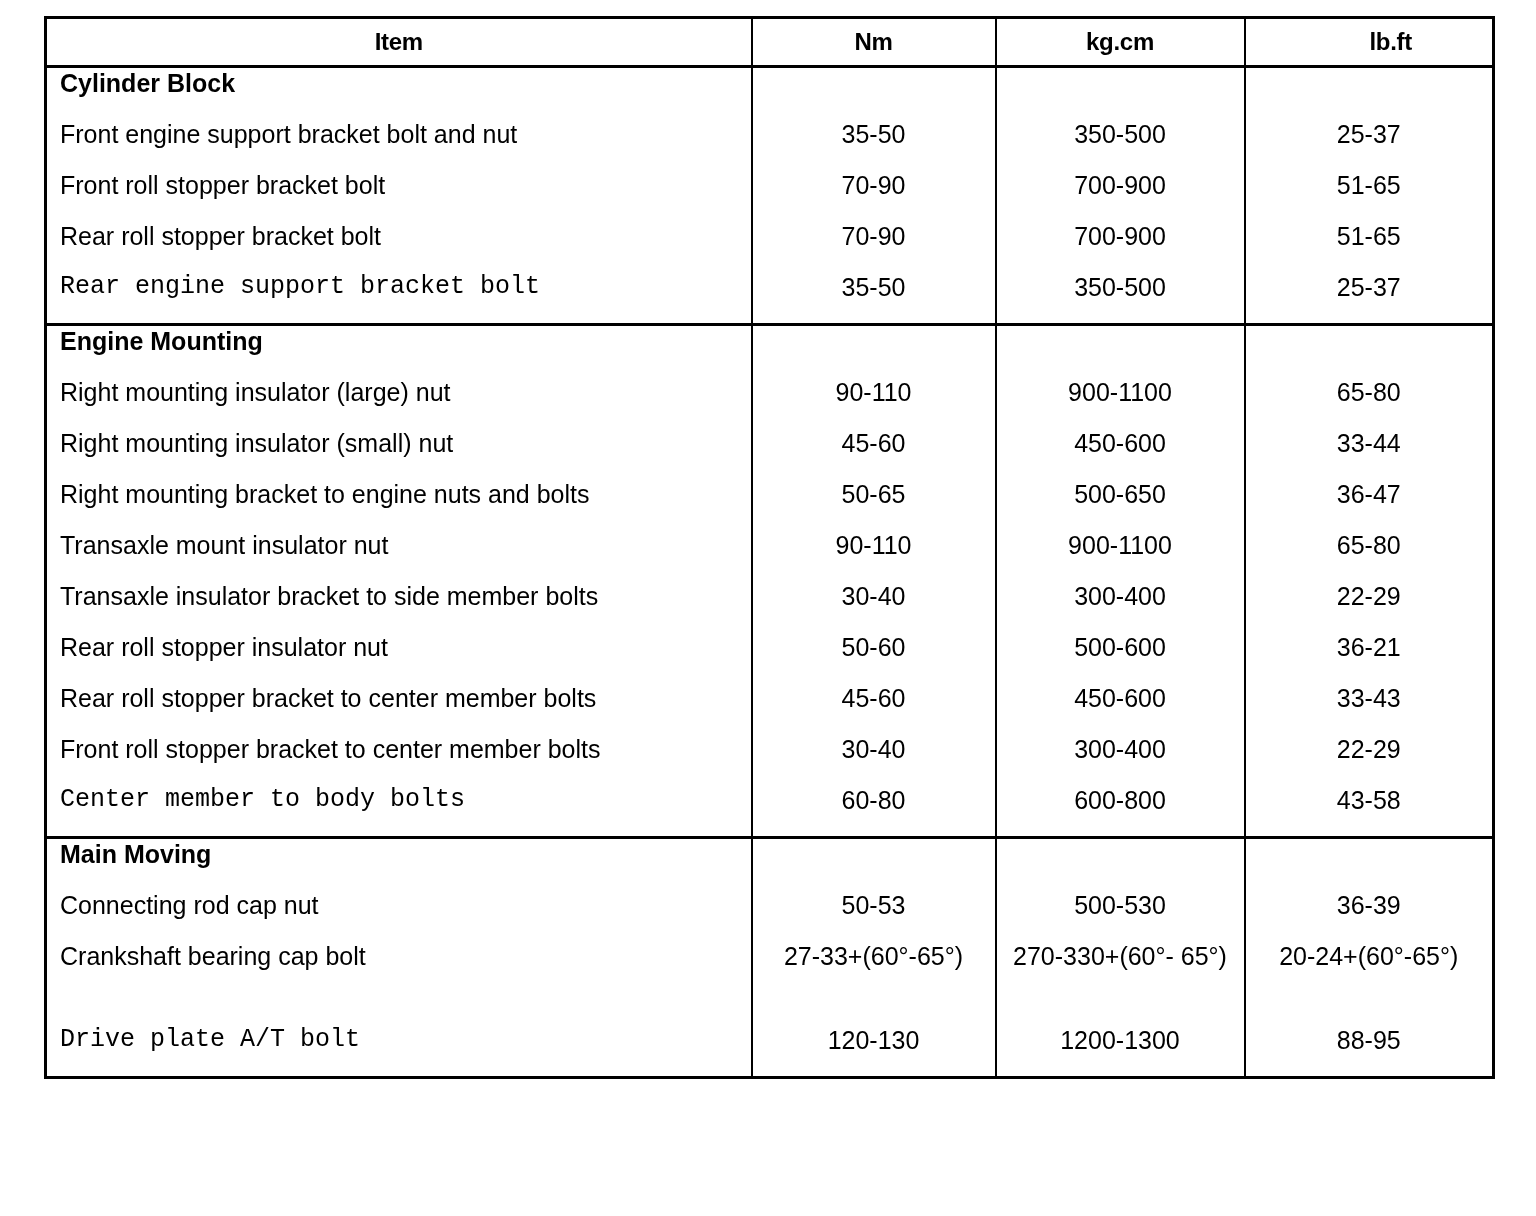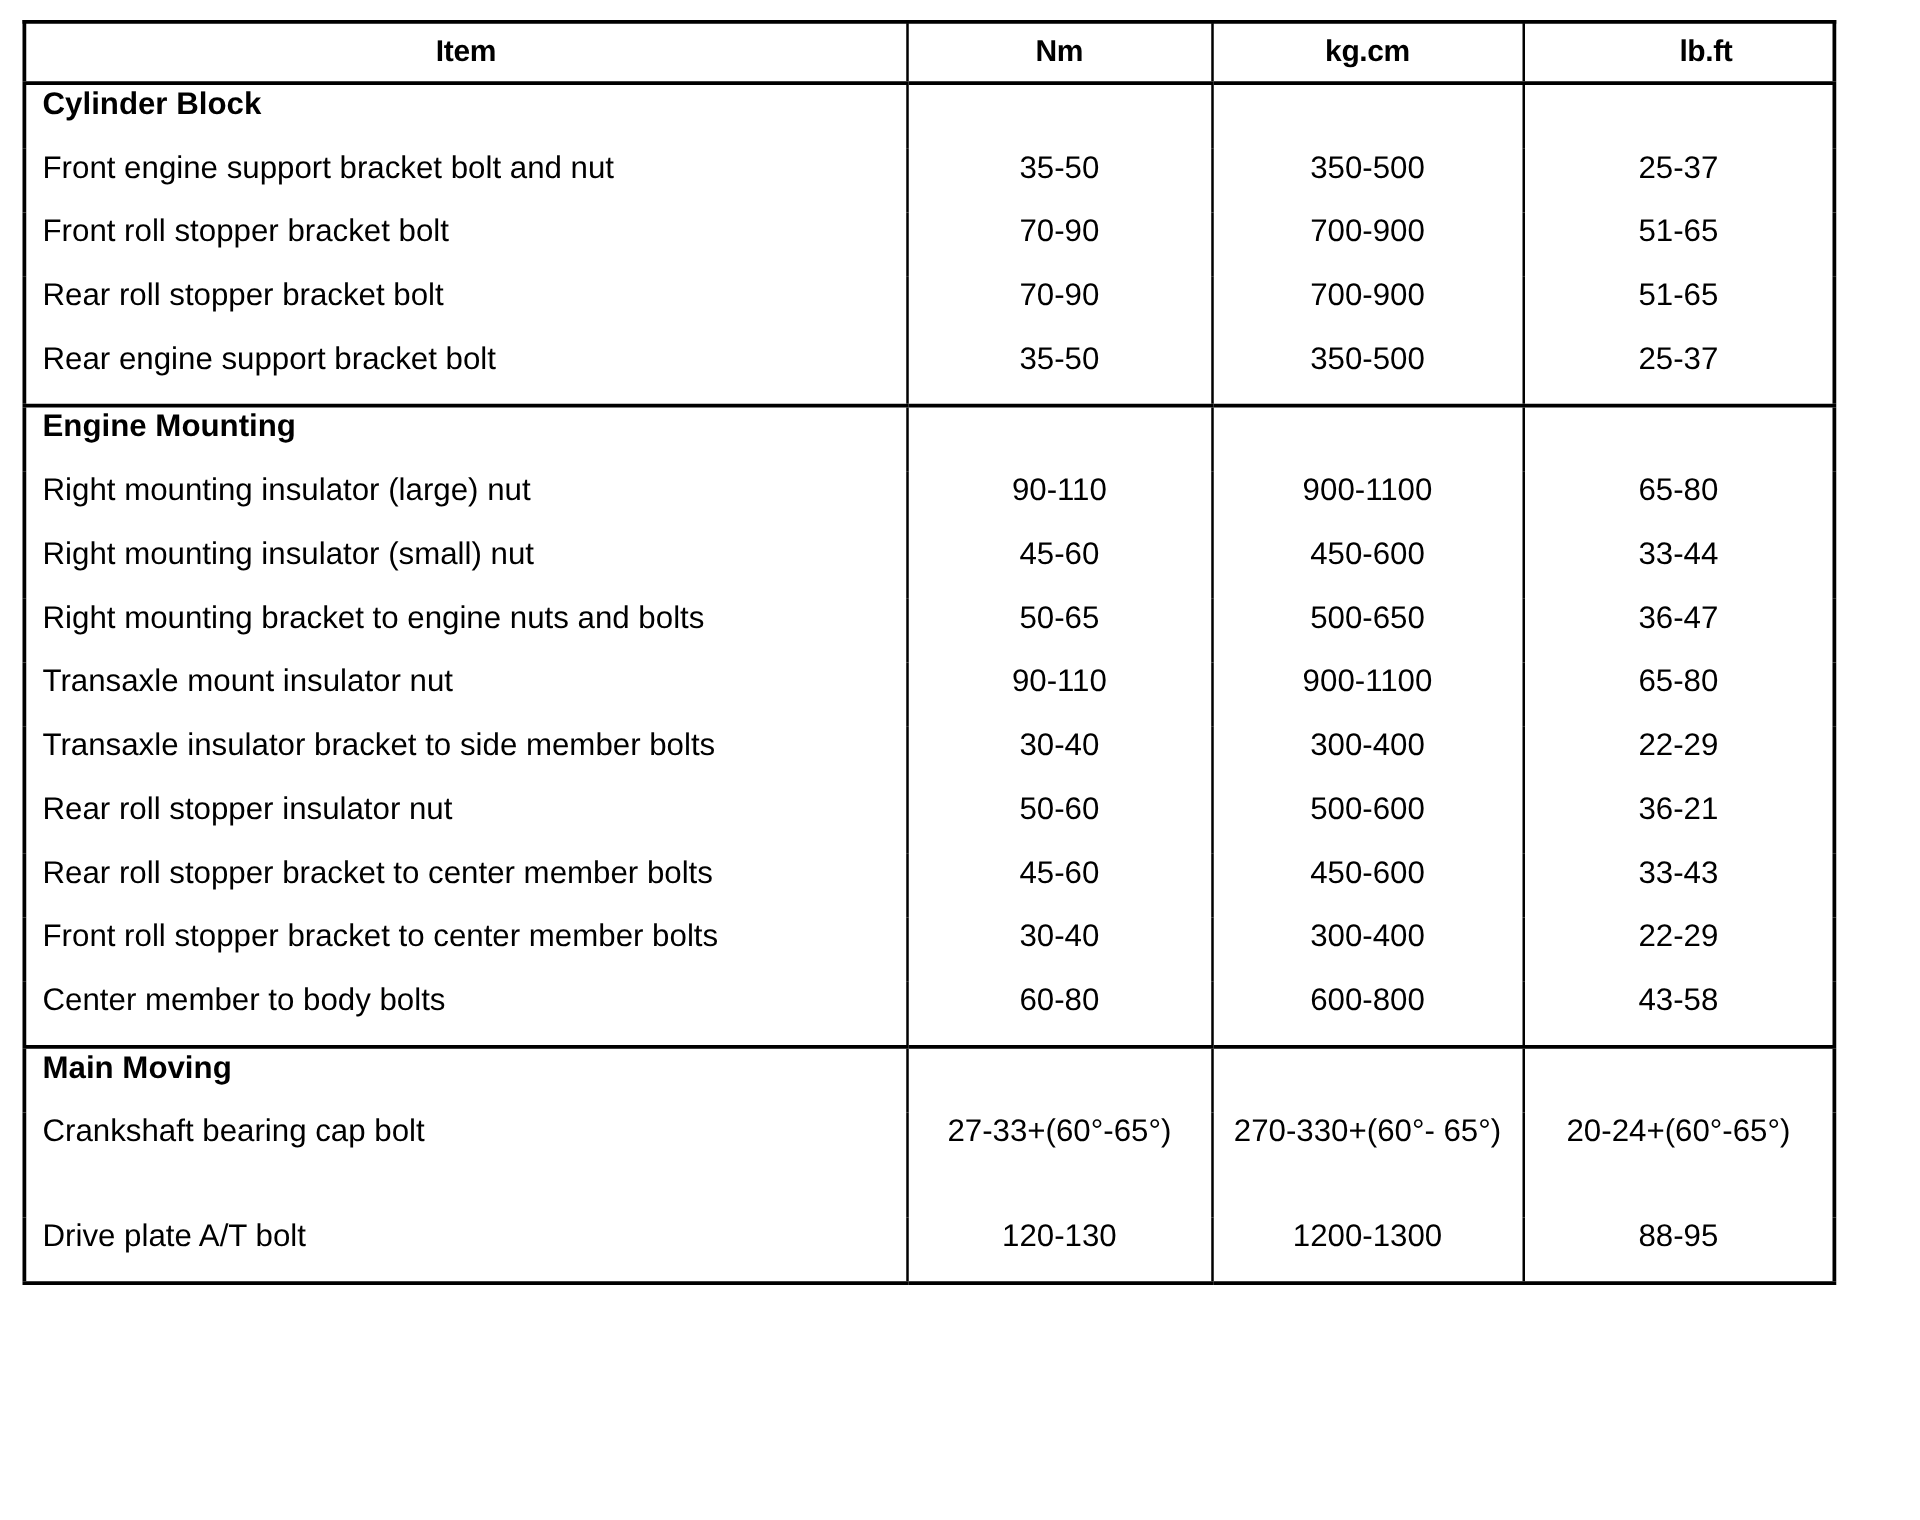--- a/index.html
+++ b/index.html
@@ -10,21 +10,21 @@
     body {
       width: 1536px;
       height: 1216px;
       position: relative;
       overflow: hidden;
       font-family: "Liberation Sans", sans-serif;
       color: #000;
     }
     #torque-table {
       position: absolute;
-      left: 18px;
+      left: 44px;
       top: 16px;
       width: 1448px;
       border-collapse: collapse;
       table-layout: fixed;
       border: 3px solid #000;
     }
     #torque-table col.c-item { width: 706px; }
     #torque-table col.c-nm { width: 244px; }
     #torque-table col.c-kg { width: 249px; }
     #torque-table col.c-lb { width: 249px; }
@@ -77,21 +77,21 @@
     }
     tr.data-row td.val {
       padding-top: 1px;
     }
     tr.data-row.tall td { height: 84px; }
 
     tr.section-last td {
       border-bottom: 3px solid #000;
       padding-bottom: 4px;
     }
-    tr.section-last td.item { padding-bottom: 4px; }
+    tr.section-last td.item { padding-bottom: 4px; font-family: Liberation Mono, monospace; }
   </style>
 </head>
 <body>
 
 <table id="torque-table">
   <colgroup>
     <col class="c-item">
       <col class="c-nm">
       <col class="c-kg">
       <col class="c-lb">
@@ -194,20 +194,26 @@
         <td class="val">60-80</td>
         <td class="val">600-800</td>
         <td class="val">43-58</td>
       </tr>
       <tr class="section-row">
         <td class="item">Main Moving</td>
         <td class="val"></td>
         <td class="val"></td>
         <td class="val"></td>
       </tr>
+      <tr class="data-row">
+        <td class="item">Connecting rod cap nut</td>
+        <td class="val">50-53</td>
+        <td class="val">500-530</td>
+        <td class="val">36-39</td>
+      </tr>
       <tr class="data-row tall">
         <td class="item">Crankshaft bearing cap bolt</td>
         <td class="val">27-33+(60°-65°)</td>
         <td class="val">270-330+(60°- 65°)</td>
         <td class="val">20-24+(60°-65°)</td>
       </tr>
       <tr class="data-row section-last">
         <td class="item">Drive plate A/T bolt</td>
         <td class="val">120-130</td>
         <td class="val">1200-1300</td>

